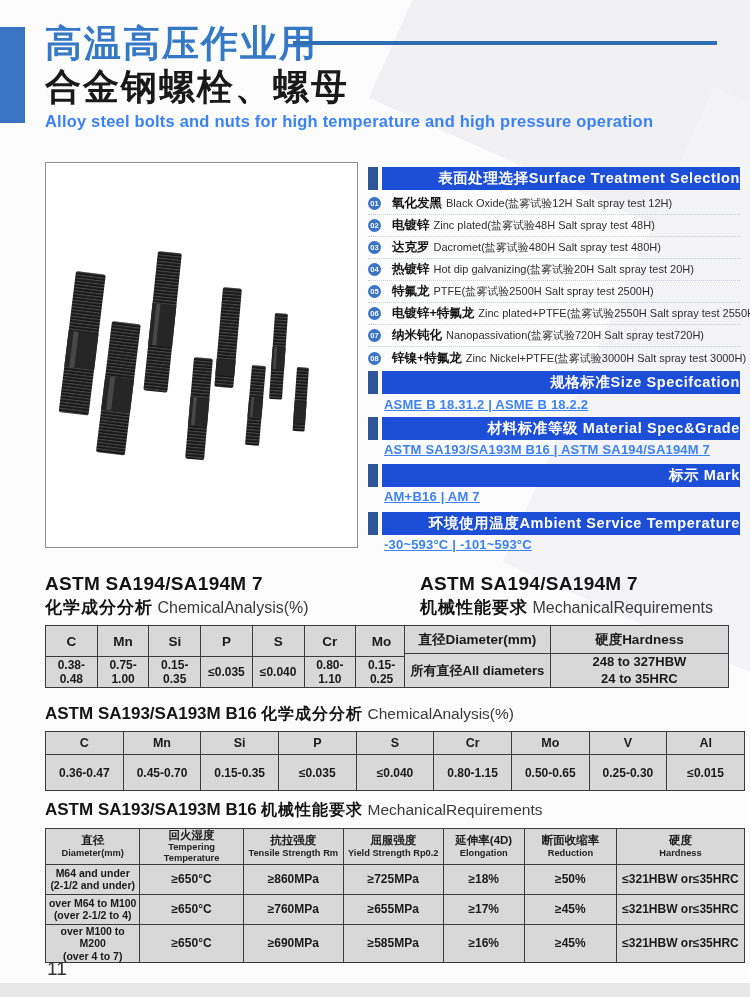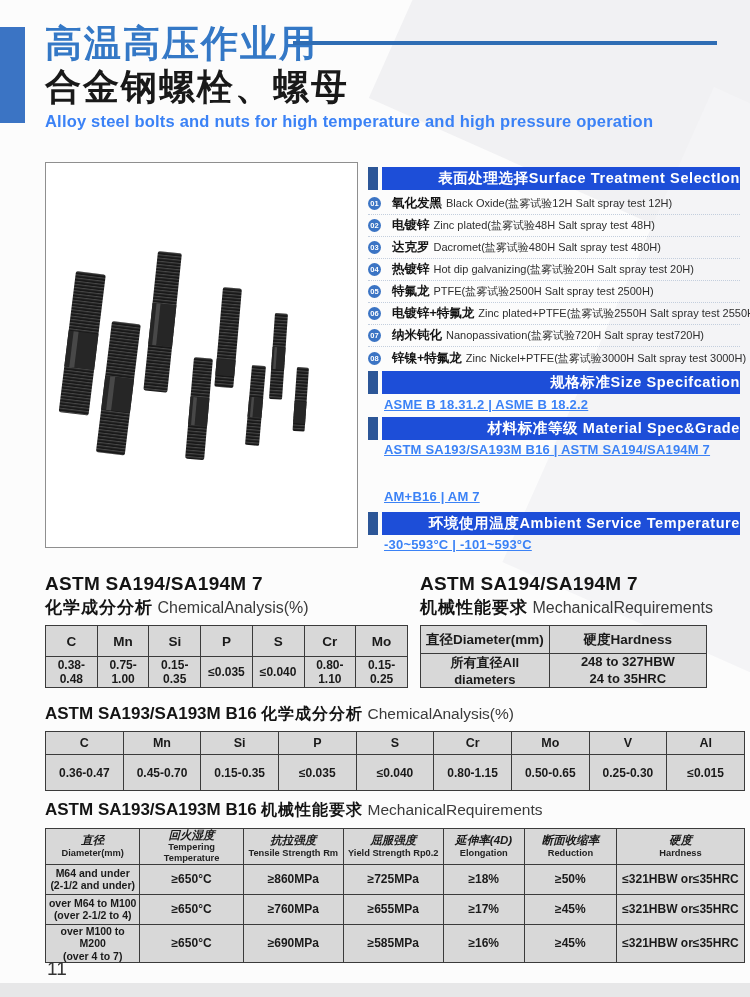--- a/index.html
+++ b/index.html
@@ -42,30 +42,30 @@
   .blk-sub .en{font-size:16px;font-weight:400;color:#3a3a3a;}
   .inline-title .pre{font-size:17px;font-weight:800;color:#141414;}
   .inline-title .cn{font-size:16px;font-weight:700;color:#141414;letter-spacing:1px;}
   .inline-title .en{font-size:15.5px;font-weight:400;color:#3a3a3a;}
 
   table{border-collapse:collapse;table-layout:fixed;}
   td{border:1.4px solid #3b3b3b;background:#d8d8d8;text-align:center;vertical-align:middle;padding:0 2px;color:#1a1a1a;}
   .t-chem7{left:45px;top:625px;width:363px;}
   .t-chem7 td.h{height:31px;font-size:13.5px;font-weight:700;}
   .t-chem7 td.v{height:31px;font-size:12px;font-weight:600;}
-  .t-mech2{left:420px;top:625px;width:287px;border-radius:19px;}
+  .t-mech2{left:404px;top:625px;width:325px;border-radius:19px;}
   .t-mech2 td.h{height:28px;font-size:13.5px;font-weight:700;}
   .t-mech2 td.v{height:34px;font-size:13px;font-weight:700;}
   .t-mech2 .two{line-height:1.25;font-size:13px;font-weight:700;}
   .t-chem9{left:45px;top:731px;width:700px;}
   .t-chem9 td.h{height:23px;font-size:12.5px;font-weight:700;}
   .t-chem9 td.v{height:36px;font-size:12px;font-weight:600;}
   .t-mech7{left:45px;top:828px;width:700px;}
   .t-mech7 td.h{height:33px;line-height:1.15;}
-  .t-mech7 .hcn{font-size:11.5px;font-weight:700;font-style:italic;}
+  .t-mech7 .hcn{font-size:11.5px;font-weight:700;}
   .t-mech7 .hen{font-size:9.3px;font-weight:600;color:#222;}
   .t-mech7 td.v{height:30px;font-size:12px;font-weight:700;}
   .t-mech7 td.vd{height:30px;font-size:10.5px;font-weight:700;line-height:1.2;}
 
   .page-num{left:47px;top:958px;font-size:19px;color:#333;}
 </style>
 </head>
 <body>
 
 <div id="page">
@@ -194,20 +194,26 @@
   <div class="z sec-val" style="left:384px;top:397px;">ASME B 18.31.2 | ASME B 18.2.2</div>
 
   <div class="z sec-bar" style="left:368px;top:417px;width:372px;">
     <div class="sec-sq"></div>
     <div class="sec-fill">
         <span>材料标准等级 Material Spec&amp;Grade</span>
       </div>
   </div>
   <div class="z sec-val" style="left:384px;top:442px;">ASTM SA193/SA193M B16 | ASTM SA194/SA194M 7</div>
 
+  <div class="z sec-bar" style="left:368px;top:464px;width:372px;">
+    <div class="sec-sq"></div>
+    <div class="sec-fill">
+        <span>标示 Mark</span>
+      </div>
+  </div>
   <div class="z sec-val" style="left:384px;top:489px;">AM+B16 | AM 7</div>
 
   <div class="z sec-bar" style="left:368px;top:512px;width:372px;">
     <div class="sec-sq"></div>
     <div class="sec-fill">
         <span>环境使用温度Ambient Service Temperature</span>
       </div>
   </div>
   <div class="z sec-val" style="left:384px;top:537px;">-30~593°C | -101~593°C</div>
 

